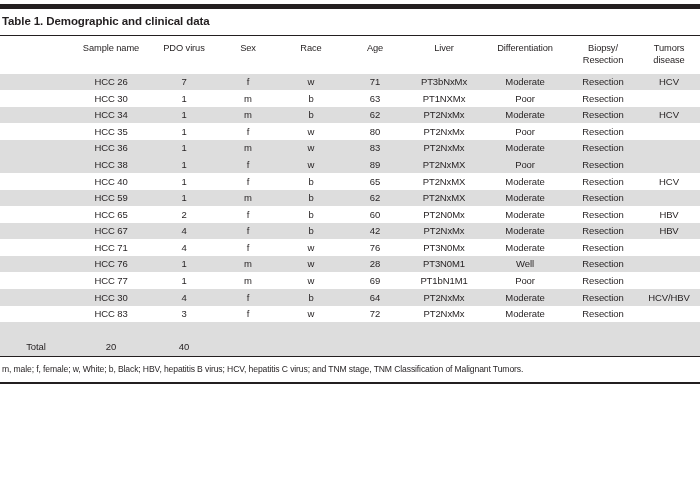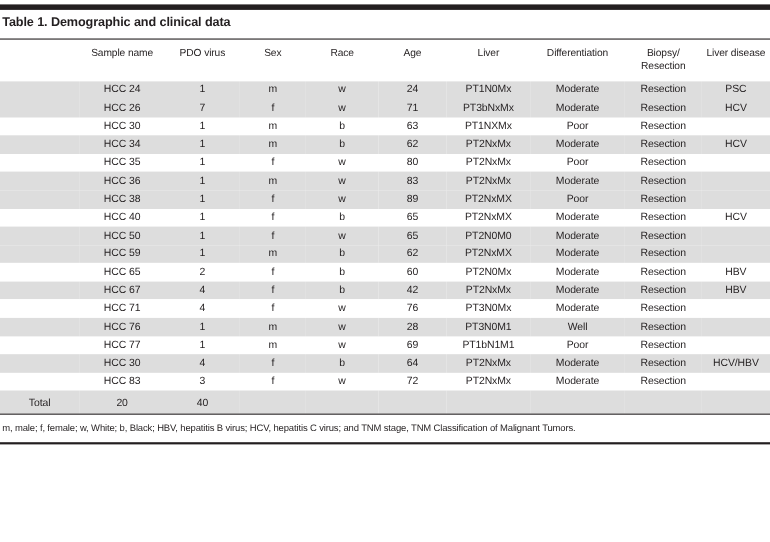--- a/index.html
+++ b/index.html
@@ -67,21 +67,21 @@
     letter-spacing: -0.1px;
     white-space: nowrap;
   }
 
   tr.stripe td { background: #dddddd; }
   tr.plain td  { background: #ffffff; }
 
   tr.total-row td {
     background: #dddddd;
     font-weight: normal;
-    padding-top: 6px;
+    padding-top: 19px;
     padding-bottom: 3px;
   }
   td.total-label {
     text-align: left;
     padding-left: 3px;
   }
 
   
   col.c-blank { width: 72px; }
   col.c-sample { width: 78px; }
@@ -144,38 +144,26 @@
         <th>PDO virus</th>
         <th>Sex</th>
         <th>Race</th>
         <th>Age</th>
         <th>Liver</th>
         <th>Differentiation</th>
         <th>
           <span>Biopsy/</span><br>
           <span>Resection</span>
         </th>
-        <th>Liver disease</th>
+        <th>Tumors disease</th>
       </tr>
     </thead>
     <tbody id="table-body">
         <tr class="stripe">
           <td></td>
-          <td>HCC 24</td>
-          <td>1</td>
-          <td>m</td>
-          <td>w</td>
-          <td>24</td>
-          <td>PT1N0Mx</td>
-          <td>Moderate</td>
-          <td>Resection</td>
-          <td>PSC</td>
-        </tr>
-        <tr class="stripe">
-          <td></td>
           <td>HCC 26</td>
           <td>7</td>
           <td>f</td>
           <td>w</td>
           <td>71</td>
           <td>PT3bNxMx</td>
           <td>Moderate</td>
           <td>Resection</td>
           <td>HCV</td>
         </tr>
@@ -243,32 +231,20 @@
           <td></td>
           <td>HCC 40</td>
           <td>1</td>
           <td>f</td>
           <td>b</td>
           <td>65</td>
           <td>PT2NxMX</td>
           <td>Moderate</td>
           <td>Resection</td>
           <td>HCV</td>
-        </tr>
-        <tr class="stripe">
-          <td></td>
-          <td>HCC 50</td>
-          <td>1</td>
-          <td>f</td>
-          <td>w</td>
-          <td>65</td>
-          <td>PT2N0M0</td>
-          <td>Moderate</td>
-          <td>Resection</td>
-          <td></td>
         </tr>
         <tr class="stripe">
           <td></td>
           <td>HCC 59</td>
           <td>1</td>
           <td>m</td>
           <td>b</td>
           <td>62</td>
           <td>PT2NxMX</td>
           <td>Moderate</td>

